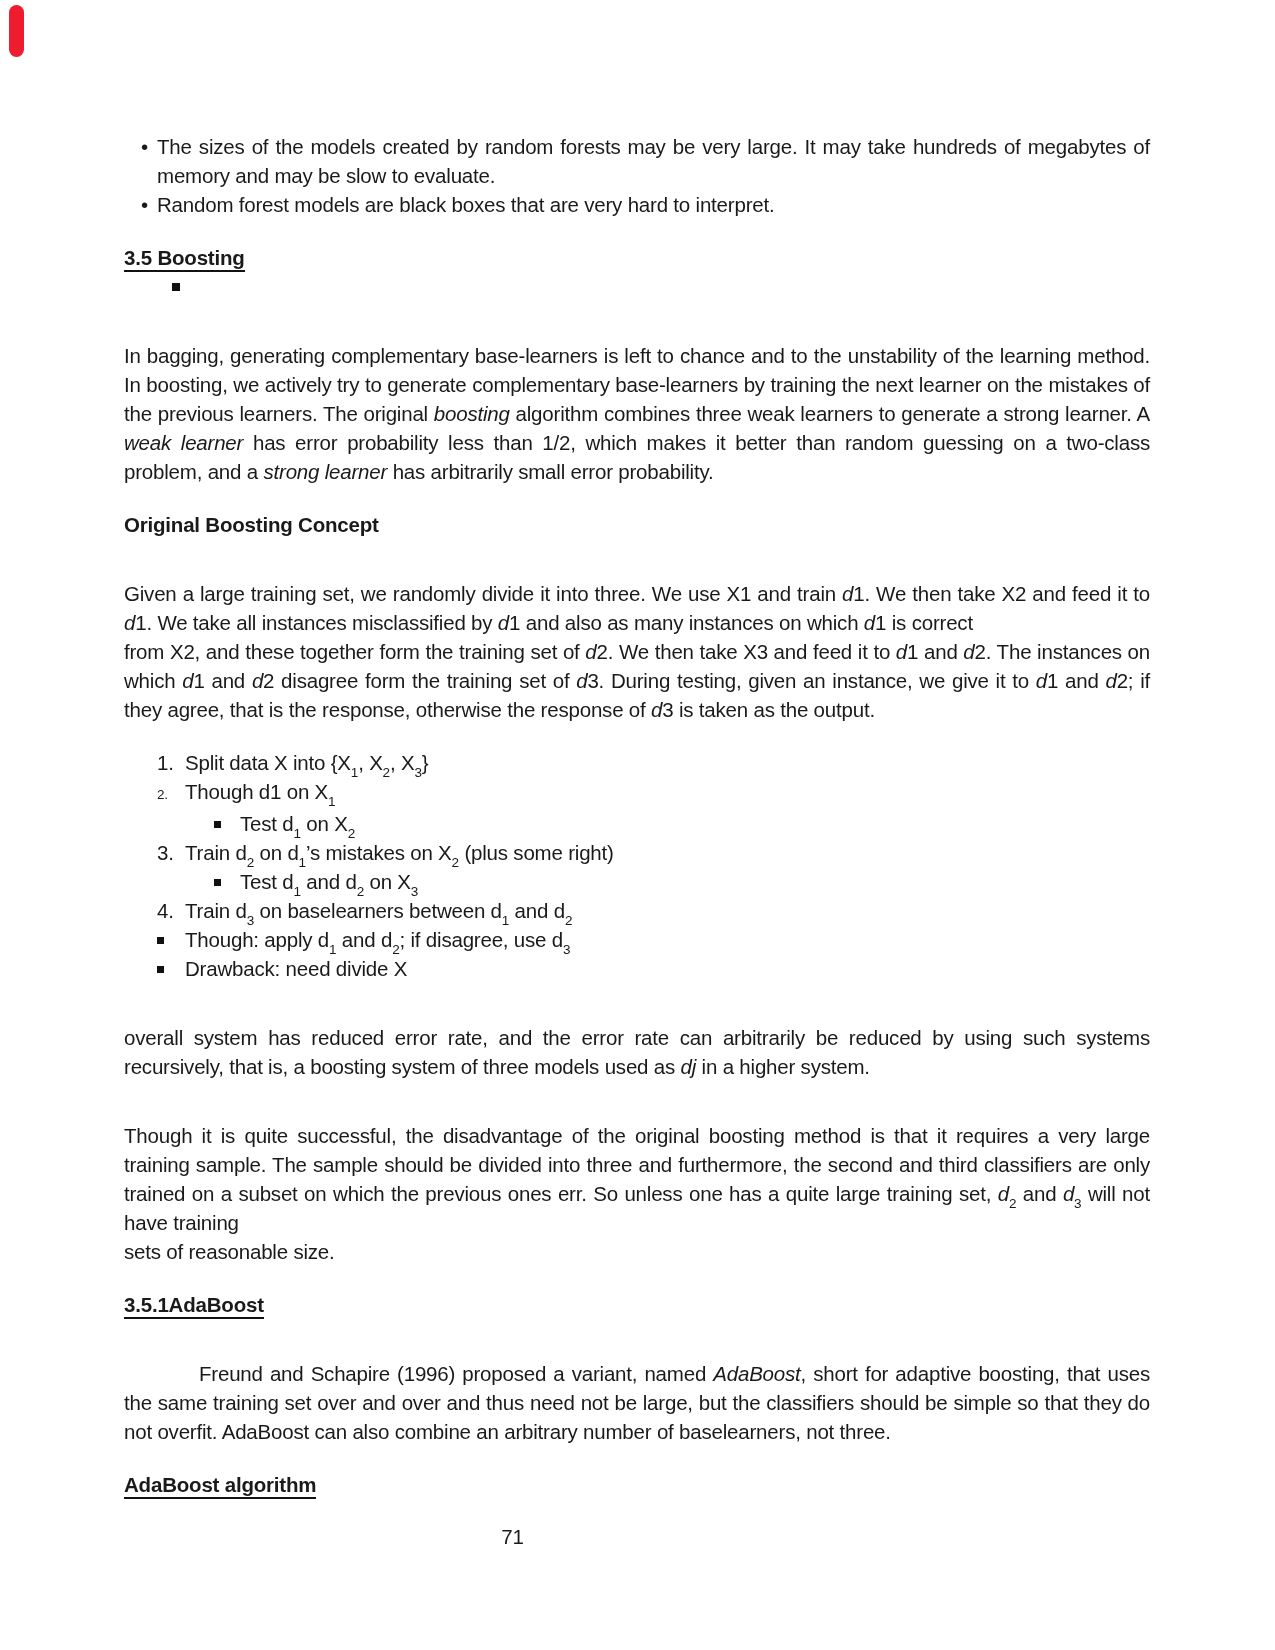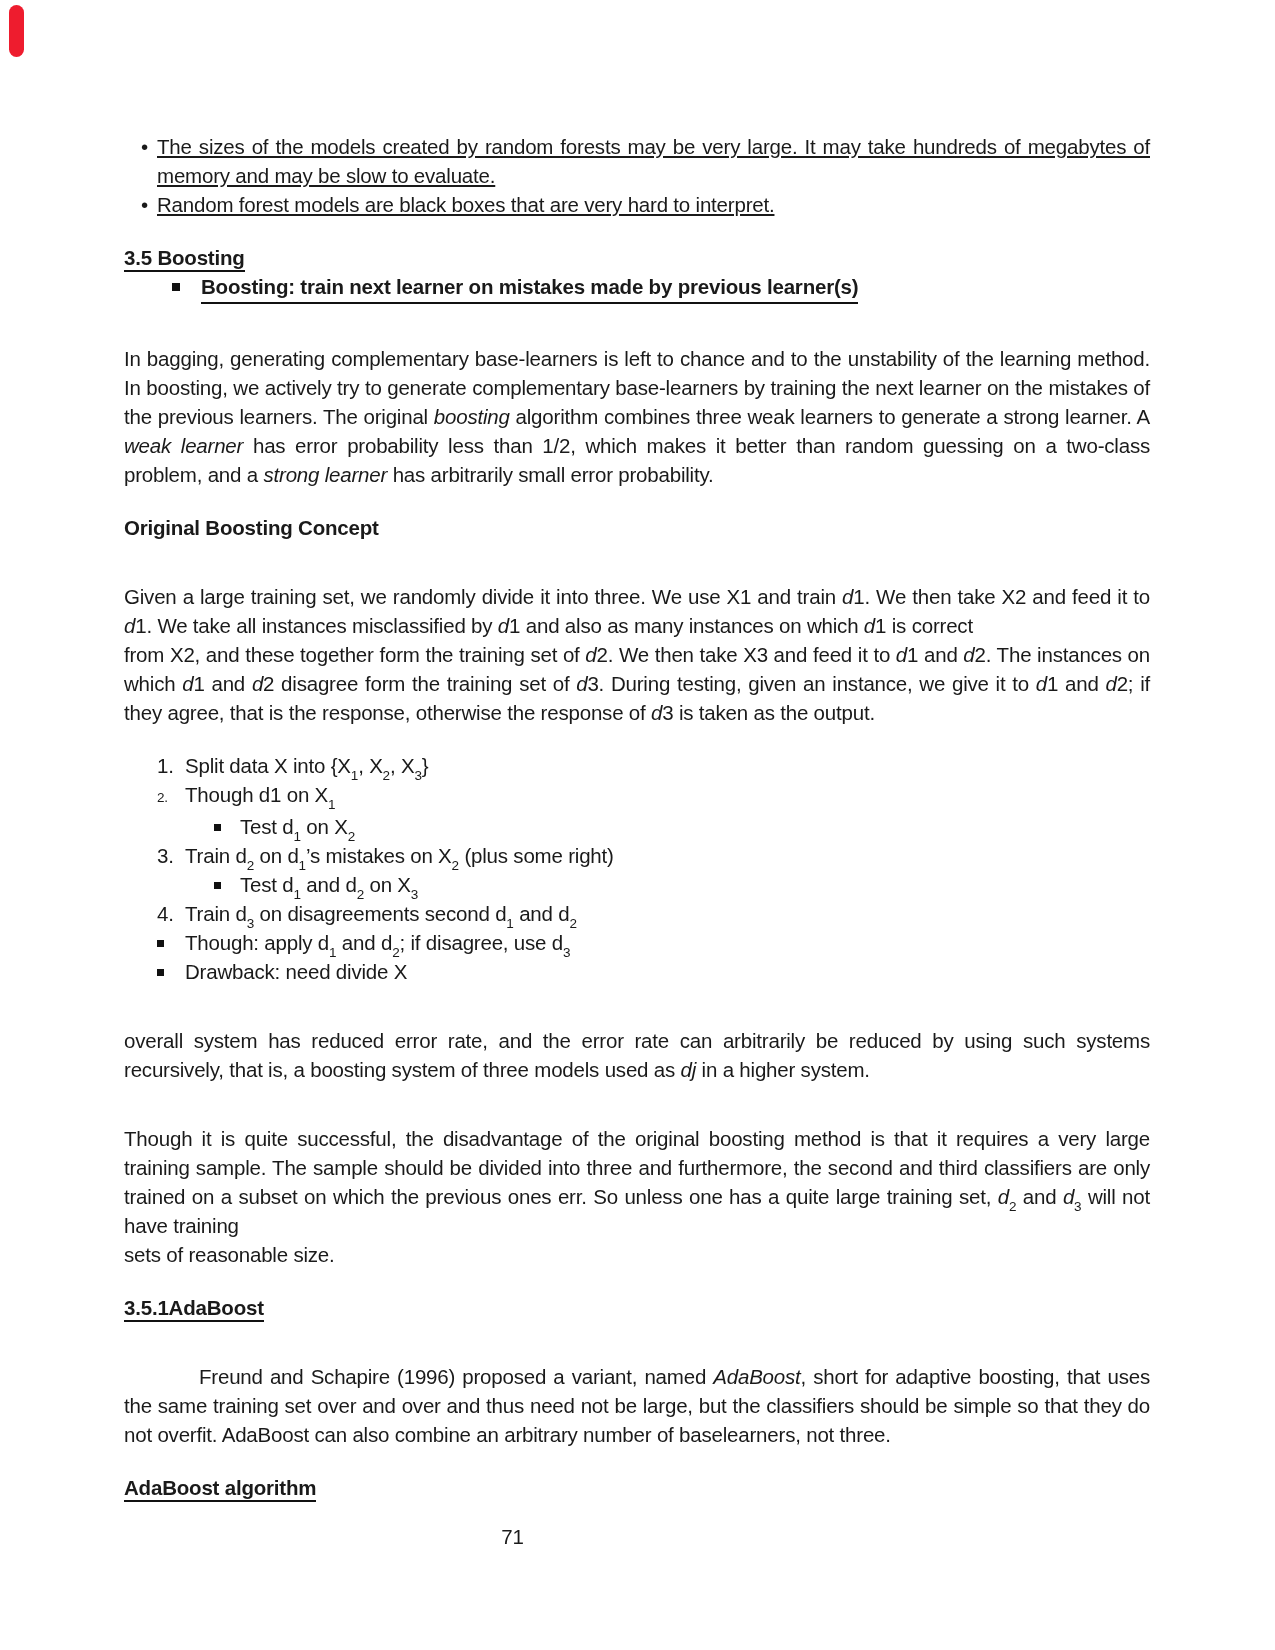--- a/index.html
+++ b/index.html
@@ -23,28 +23,28 @@
     border-radius: 8px;
   }
   .content {
     position: absolute;
     left: 124px; top: 132px;
     width: 1026px;
   }
   .p { text-align: justify; margin-bottom: 24px; margin-top: 40px; }
   .p.indent-first { text-indent: 75px; }
   .heading { font-weight: bold; }
-  .u { border-bottom: 2.5px solid #111; padding-bottom: 1px; }
+  .u { border-bottom: 2.5px solid #111; padding-bottom: 1px; margin-top: 9px; }
   sub { font-size: 0.66em; line-height: 0; position: relative; top: 2px; }
   .i { font-style: italic; }
 
   .ul { margin-bottom: 24px; }
   .ul-item { display: flex; align-items: baseline; }
   .ul-marker { flex: 0 0 16px; margin-left: 17px; }
-  .ul-text { flex: 1; text-align: justify; text-decoration: underline; }
+  .ul-text { flex: 1; text-align: justify; }
 
   .outline { margin-bottom: 24px; }
   .o-item { display: flex; align-items: baseline; }
   .o-marker { flex: 0 0 28px; margin-left: 33px; }
   .o-marker.small { font-size: 0.66em; }
   .o-item.lvl2 .o-marker { flex: 0 0 26px; margin-left: 90px; }
   .sq {
     display: inline-block;
     width: 7px; height: 7px;
     background: #111;
@@ -73,21 +73,20 @@
           <div class="ul-text"><span>The sizes of the models created by random forests may be very large. It may take hundreds of megabytes of memory and may be slow to evaluate.</span></div>
         </div>
         <div class="ul-item">
           <span class="ul-marker">•</span>
           <div class="ul-text"><span>Random forest models are black boxes that are very hard to interpret.</span></div>
         </div>
       </div>
       <div class="heading"><span class="u">3.5 Boosting</span></div>
       <div class="sq-heading">
         <span class="o-marker"><span class="sq"></span></span>
-        <span class="u"><span>Boosting: train next learner on mistakes made by previous learner(s)</span></span>
       </div>
       <div class="p"><span>In bagging, generating complementary base-learners is left to chance and to the unstability of the learning method. In boosting, we actively try to generate complementary base-learners by training the next learner on the mistakes of the previous learners. The original </span><span class="i">boosting</span><span> algorithm combines three weak learners to generate a strong learner. A </span><span class="i">weak learner</span><span> has error probability less than 1/2, which makes it better than random guessing on a two-class problem, and a </span><span class="i">strong learner</span><span> has arbitrarily small error probability.</span></div>
       <div class="heading"><span>Original Boosting Concept</span></div>
       <div class="p"><span>Given a large training set, we randomly divide it into three. We use X1 and train </span><span class="i">d</span><span>1. We then take X2 and feed it to </span><span class="i">d</span><span>1. We take all instances misclassified by </span><span class="i">d</span><span>1 and also as many instances on which </span><span class="i">d</span><span>1 is correct</span><br><span>from X2, and these together form the training set of </span><span class="i">d</span><span>2. We then take X3 and feed it to </span><span class="i">d</span><span>1 and </span><span class="i">d</span><span>2. The instances on which </span><span class="i">d</span><span>1 and </span><span class="i">d</span><span>2 disagree form the training set of </span><span class="i">d</span><span>3. During testing, given an instance, we give it to </span><span class="i">d</span><span>1 and </span><span class="i">d</span><span>2; if they agree, that is the response, otherwise the response of </span><span class="i">d</span><span>3 is taken as the output.</span></div>
       <div class="outline">
         <div class="o-item">
           <span class="o-marker">1.</span>
           <span class="o-text"><span>Split data X into {X</span><sub>1</sub><span>, X</span><sub>2</sub><span>, X</span><sub>3</sub><span>}</span></span>
         </div>
         <div class="o-item">
@@ -101,21 +100,21 @@
         <div class="o-item">
           <span class="o-marker">3.</span>
           <span class="o-text"><span>Train d</span><sub>2</sub><span> on d</span><sub>1</sub><span>’s mistakes on X</span><sub>2</sub><span> (plus some right)</span></span>
         </div>
         <div class="o-item lvl2">
           <span class="o-marker"><span class="sq"></span></span>
           <span class="o-text"><span>Test d</span><sub>1</sub><span> and d</span><sub>2</sub><span> on X</span><sub>3</sub></span>
         </div>
         <div class="o-item">
           <span class="o-marker">4.</span>
-          <span class="o-text"><span>Train d</span><sub>3</sub><span> on disagreements second d</span><sub>1</sub><span> and d</span><sub>2</sub></span>
+          <span class="o-text"><span>Train d</span><sub>3</sub><span> on baselearners between d</span><sub>1</sub><span> and d</span><sub>2</sub></span>
         </div>
         <div class="o-item">
           <span class="o-marker"><span class="sq"></span></span>
           <span class="o-text"><span>Though: apply d</span><sub>1</sub><span> and d</span><sub>2</sub><span>; if disagree, use d</span><sub>3</sub></span>
         </div>
         <div class="o-item">
           <span class="o-marker"><span class="sq"></span></span>
           <span class="o-text"><span>Drawback: need divide X</span></span>
         </div>
       </div>

